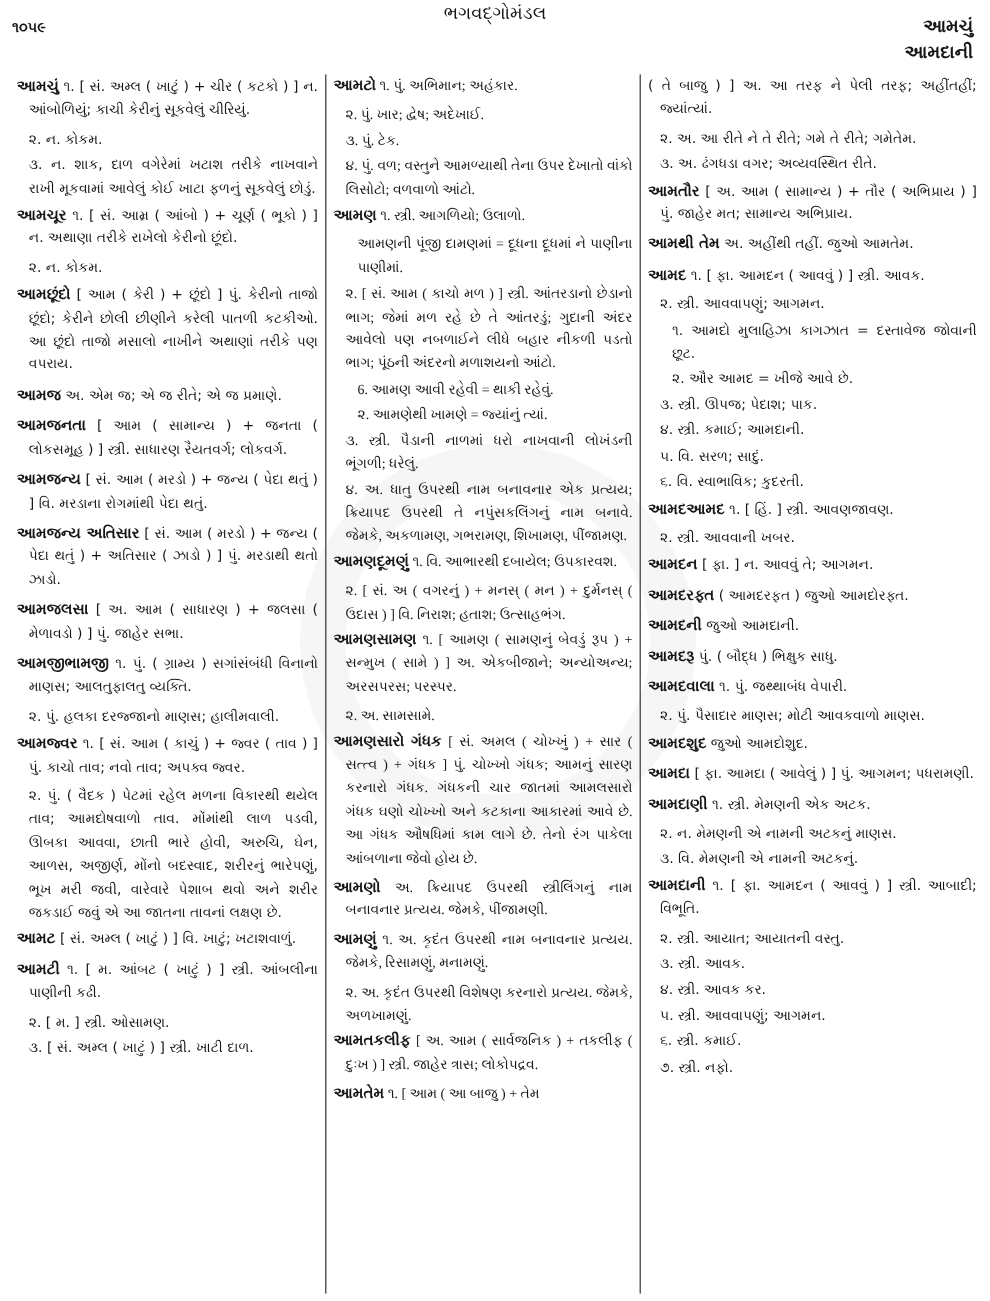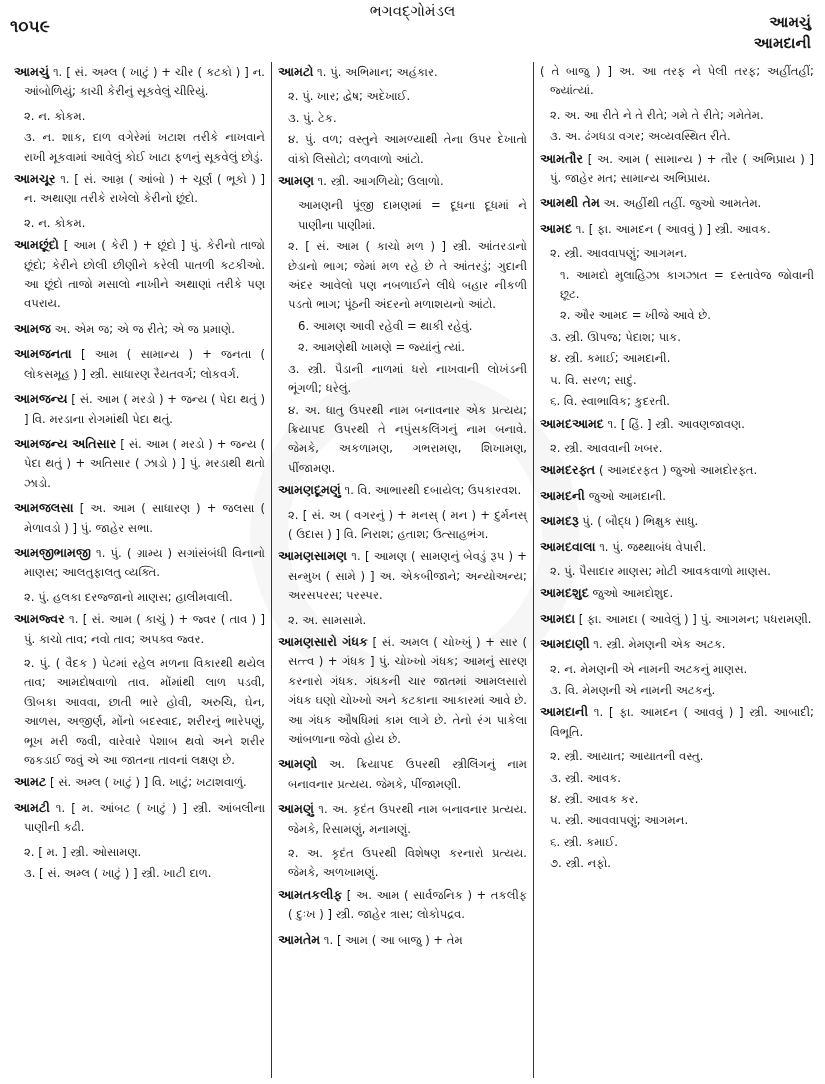--- a/index.html
+++ b/index.html
@@ -1,27 +1,27 @@
 <!DOCTYPE html>
 <html><head>
 <meta charset="utf-8">
 <style>
   html, body { margin: 0; padding: 0; background: #ffffff; }
   body {
     width: 825px; height: 1084px; overflow: hidden; position: relative;
     font-family: "DejaVu Sans", sans-serif; color: #161616;
   }
   .header { position: absolute; top: 0; left: 0; width: 825px; height: 62px; }
-  .page-num { position: absolute; left: 10px; top: 16px; font-size: 17px; font-weight: bold; }
+  .page-num { position: absolute; left: 10px; top: 16px; font-size: 12px; font-weight: bold; }
   .running-title { position: absolute; left: 0; width: 825px; top: 2px; text-align: center; font-size: 15px; }
   .guide-words { position: absolute; right: 14px; top: 12px; text-align: right; font-size: 15px; font-weight: bold; line-height: 21px; }
   .columns { position: absolute; top: 62px; left: 8px; width: 812px; height: 1016px; display: flex; }
   .col { box-sizing: border-box; padding: 0 6px; font-size: 11.6px; line-height: 19.4px; overflow: hidden; }
   .col1 { width: 264px; border-right: 1px solid #333; }
-  .col2 { width: 262px; border-right: 1px solid #333; }
+  .col2 { width: 262px; border-right: 1px solid #333; font-family: Liberation Serif, serif; }
   .col3 { width: 286px; }
   .entry { margin: 0 0 5px 0; text-indent: -10px; padding-left: 10px; text-align: justify; }
   .hw { font-weight: bold; font-size: 12.6px; }
   .sense { margin: 0 0 2px 0; padding-left: 10px; text-align: justify; }
   .idiom { margin: 0 0 2px 0; padding-left: 20px; text-align: justify; }
   .watermark {
     position: absolute; left: 250px; top: 370px; width: 330px; height: 330px;
     border-radius: 50%; border: 38px solid rgba(0,0,0,0.035); box-sizing: border-box; pointer-events: none;
   }
 </style>
@@ -146,20 +146,23 @@
         <div class="sense"><span>૩. સ્ત્રી. ઊપજ; પેદાશ; પાક.</span></div>
         <div class="sense"><span>૪. સ્ત્રી. કમાઈ; આમદાની.</span></div>
         <div class="sense"><span>૫. વિ. સરળ; સાદું.</span></div>
         <div class="sense"><span>૬. વિ. સ્વાભાવિક; કુદરતી.</span></div>
       </div>
       <div>
         <div class="entry"><span class="hw">આમદઆમદ</span> <span>૧. [ હિં. ] સ્ત્રી. આવણજાવણ.</span></div>
         <div class="sense"><span>૨. સ્ત્રી. આવવાની ખબર.</span></div>
       </div>
       <div>
+        <div class="entry"><span class="hw">આમદન</span> <span>[ ફા. ] ન. આવવું તે; આગમન.</span></div>
+      </div>
+      <div>
         <div class="entry"><span class="hw">આમદરફ્ત</span> <span>( આમદરફત ) જુઓ આમદોરફ્ત.</span></div>
       </div>
       <div>
         <div class="entry"><span class="hw">આમદની</span> <span>જુઓ આમદાની.</span></div>
       </div>
       <div>
         <div class="entry"><span class="hw">આમદરૂ</span> <span>પું. ( બૌદ્ધ ) ભિક્ષુક સાધુ.</span></div>
       </div>
       <div>
         <div class="entry"><span class="hw">આમદવાલા</span> <span>૧. પું. જથ્થાબંધ વેપારી.</span></div>

